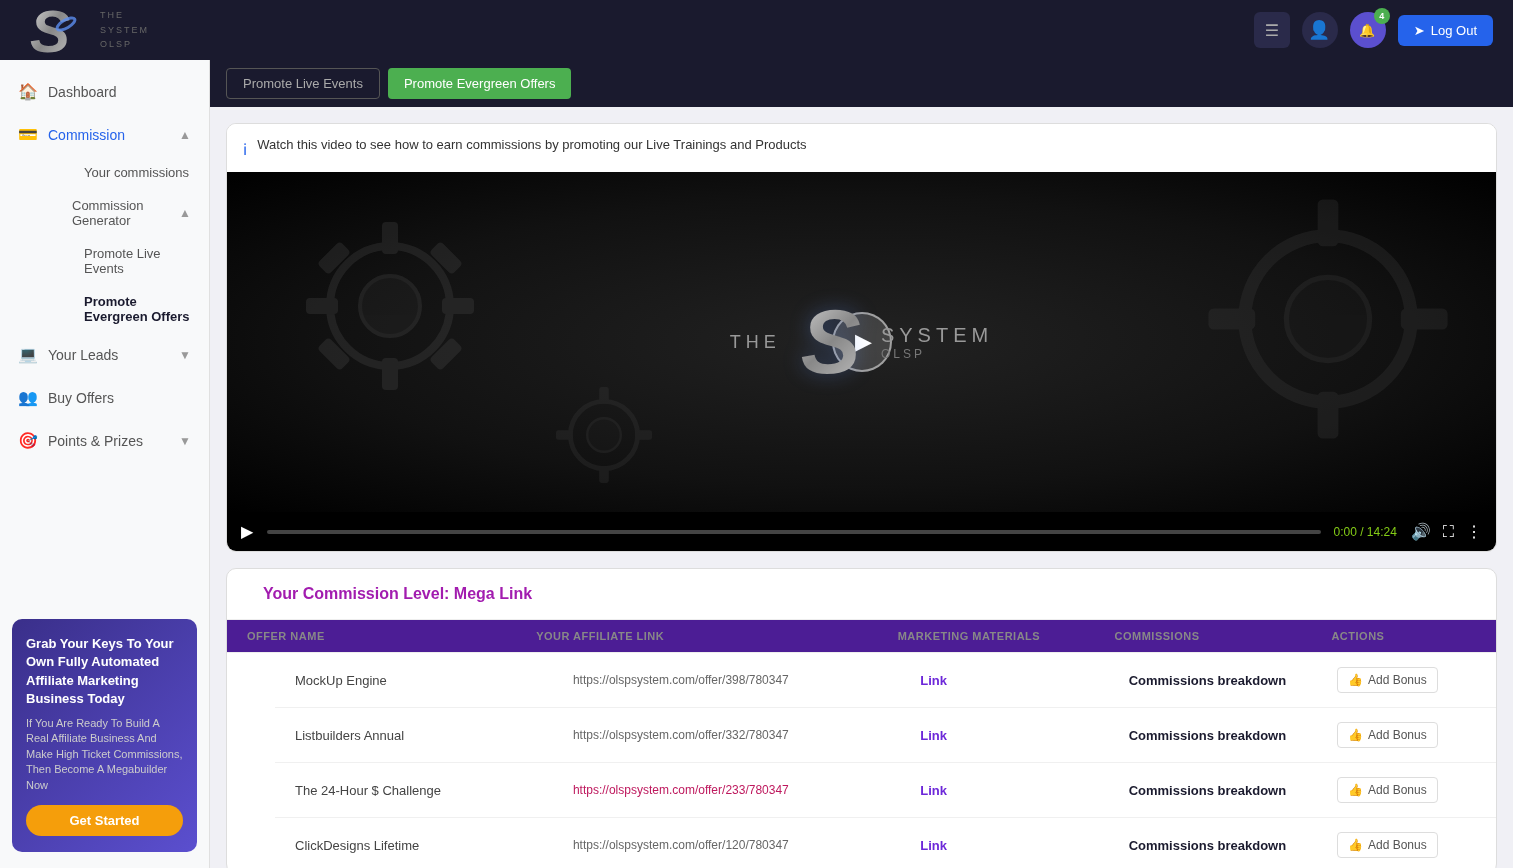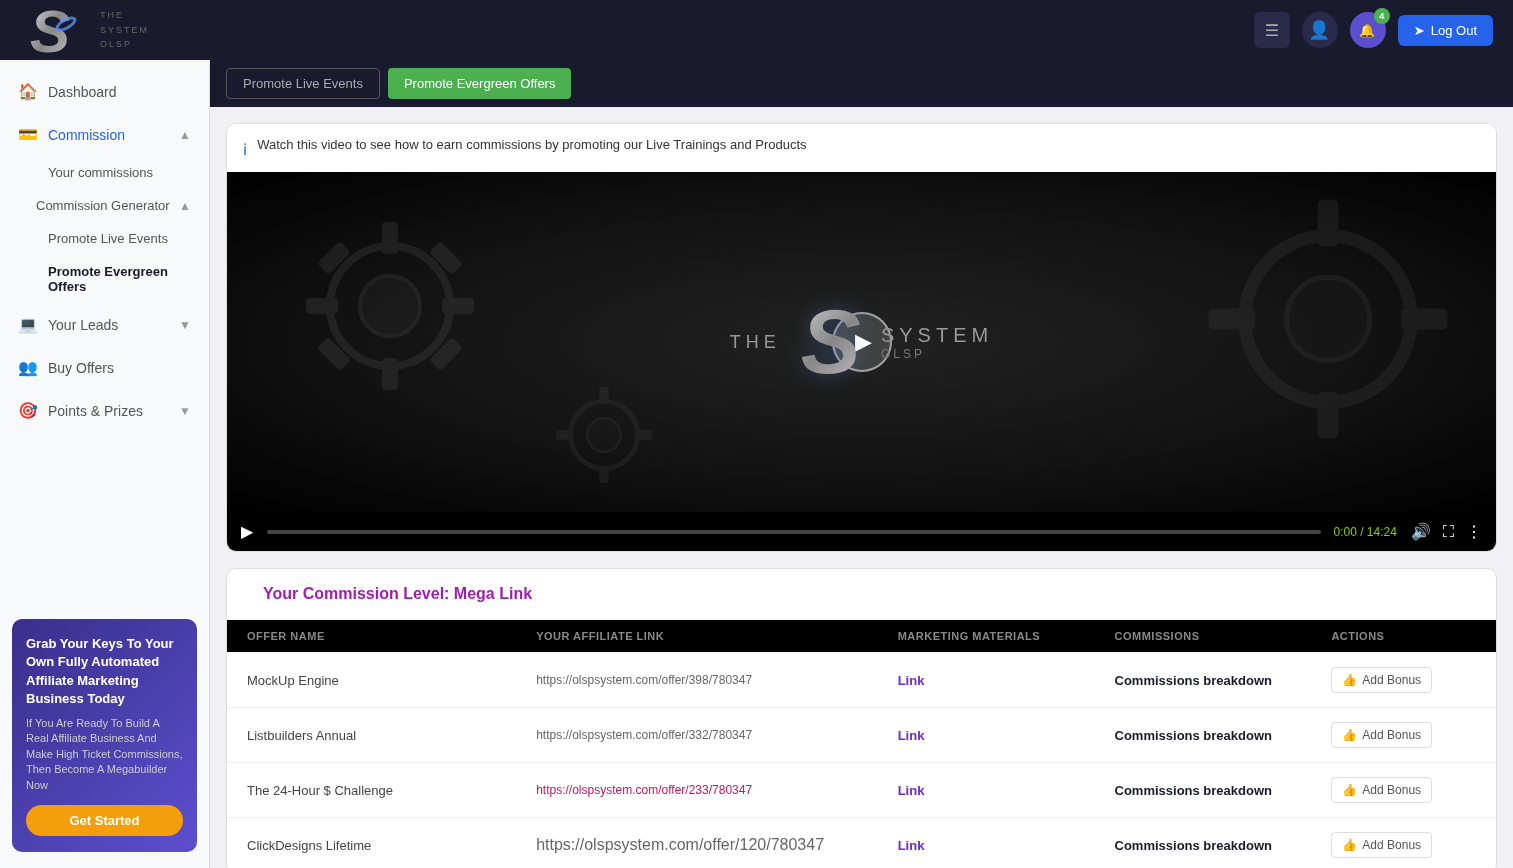--- a/index.html
+++ b/index.html
@@ -138,21 +138,22 @@
       gap: 10px;
     }
     .nav-icon {
       font-size: 16px;
       width: 20px;
       text-align: center;
     }
     .nav-chevron { font-size: 12px; color: #999; }
     .nav-item.active-parent { color: #2563eb; }
     .nav-sub {
-      padding-left: 0;
+      padding-left: 16px;
+      margin-left: 20px;
     }
     .nav-sub-item {
       display: flex;
       align-items: center;
       padding: 9px 18px 9px 48px;
       cursor: pointer;
       color: #555;
       font-size: 13px;
     }
     .nav-sub-item.active {
@@ -343,36 +344,37 @@
       padding: 16px 36px;
       font-size: 16px;
       font-weight: 600;
       color: #a21caf;
       border-bottom: 1px solid #eee;
     }
     .table-header {
       display: grid;
       grid-template-columns: 2fr 2.5fr 1.5fr 1.5fr 1fr;
       padding: 10px 20px;
-      background: #000000;
+      background: #4c1d95;
       border-bottom: 1px solid #eee;
     }
     .th {
       font-size: 11px;
       font-weight: 600;
       color: #888;
       text-transform: uppercase;
       letter-spacing: 0.5px;
     }
     .table-row {
       display: grid;
       grid-template-columns: 2fr 2.5fr 1.5fr 1.5fr 1fr;
       padding: 14px 20px;
       border-bottom: 1px solid #f0f0f0;
       align-items: center;
+      margin-left: 48px;
     }
     .td { font-size: 13px; color: #444; }
     .td-link {
       color: #6d28d9;
       font-weight: 600;
       font-size: 13px;
       cursor: pointer;
     }
     .td-commission {
       color: #1a1a2e;
@@ -652,21 +654,21 @@
     <div class="td-commission">Commissions breakdown</div>
     <div class="td">
       <button class="add-bonus-btn">
         <span>👍</span>
         Add Bonus
       </button>
     </div>
   </div>
             <div class="table-row">
     <div class="td">ClickDesigns Lifetime</div>
-    <div class="td" style="font-size:16px;color:#666;">https://olspsystem.com/offer/120/780347</div>
+    <div class="td" style="font-size:12px;color:#666;">https://olspsystem.com/offer/120/780347</div>
     <div class="td-link">Link</div>
     <div class="td-commission">Commissions breakdown</div>
     <div class="td">
       <button class="add-bonus-btn">
         <span>👍</span>
         Add Bonus
       </button>
     </div>
   </div>
           </div>

